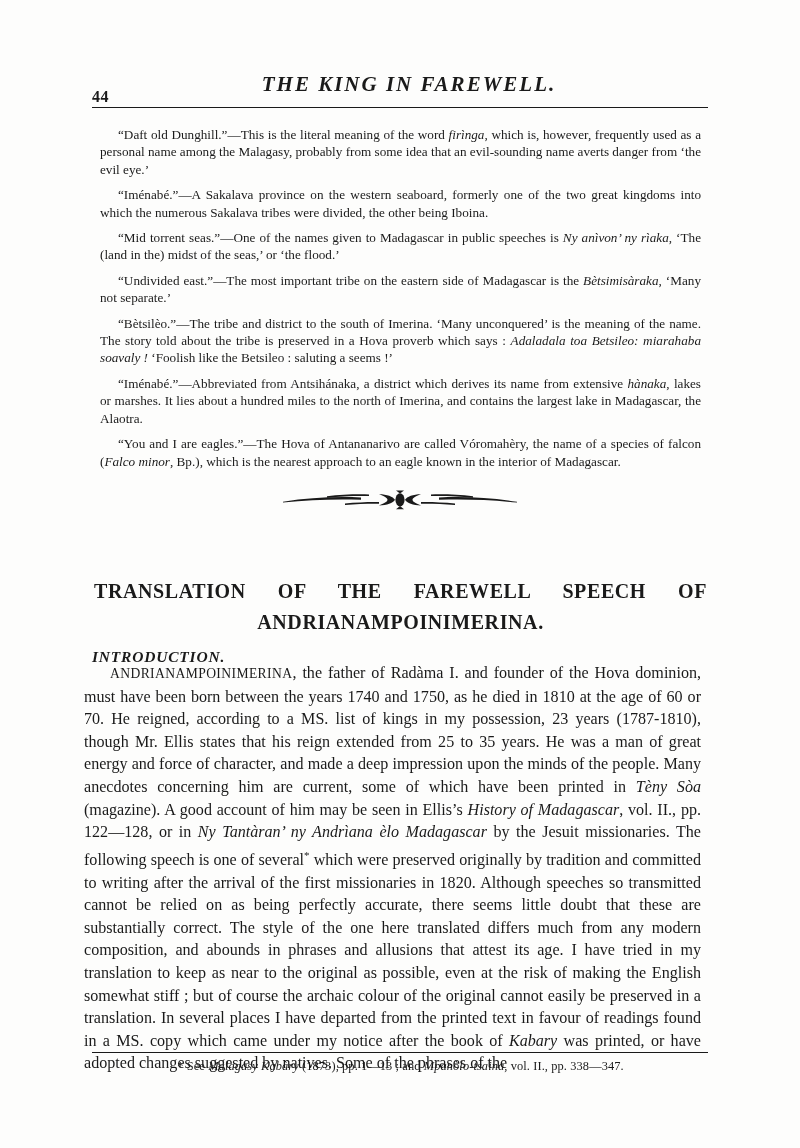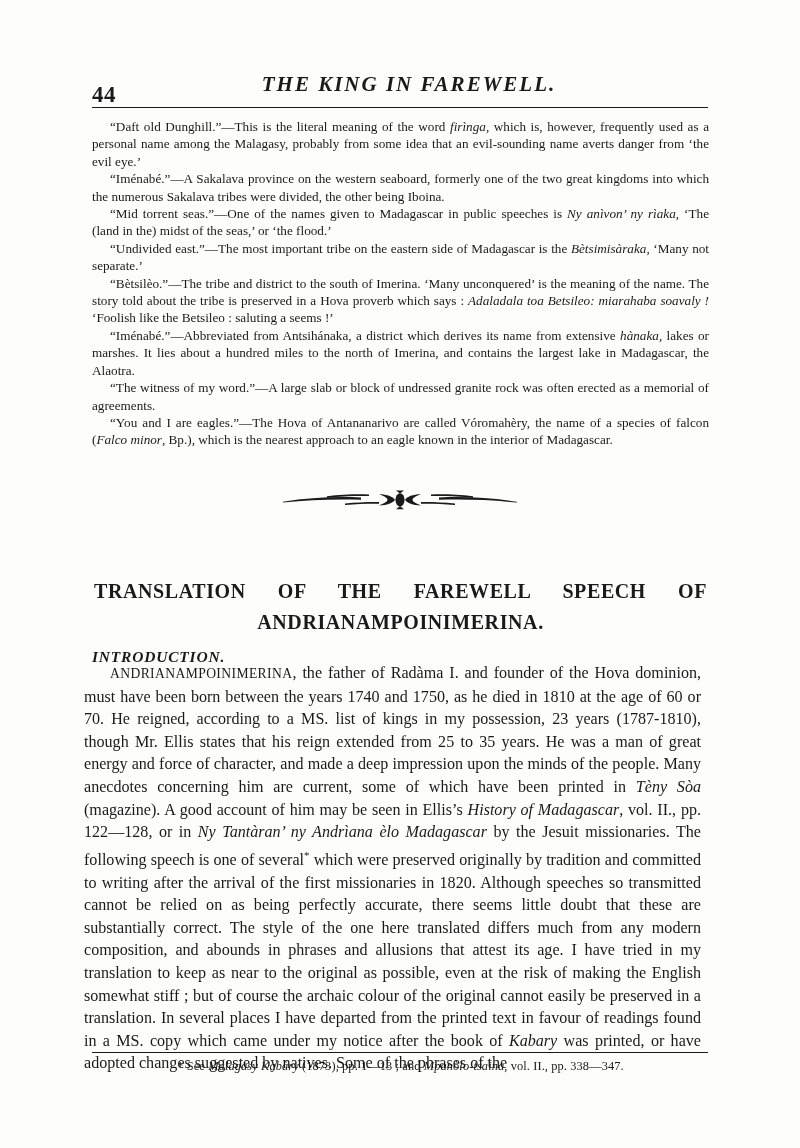--- a/index.html
+++ b/index.html
@@ -25,22 +25,22 @@
   .running-head {
     position: absolute;
     left: 92px;
     top: 72px;
     width: 616px;
     height: 34px;
   }
   .folio {
     position: absolute;
     left: 0;
-    top: 10px;
-    font-size: 23px;
+    top: 16px;
+    font-size: 16px;
     font-weight: bold;
     letter-spacing: 0.5px;
     text-align: right;
   }
   .head-title {
     position: absolute;
     left: 0;
     right: 0;
     top: 0;
     text-align: center;
@@ -64,21 +64,21 @@
     position: absolute;
     left: 92px;
     top: 118px;
     width: 617px;
     font-size: 13.2px;
     line-height: 17.4px;
     text-align: justify;
     text-justify: inter-word;
   }
   .notes p {
-    margin: 0;
+    margin: 8px;
     text-indent: 18px;
   }
   .notes i { font-style: italic; }
 
   
   .ornament-wrap {
     position: absolute;
     left: 0;
     right: 0;
     top: 487px;
@@ -170,21 +170,20 @@
   </div>
   <div class="head-rule"></div>
 
   <div class="notes">
     <p><span>“Daft old Dunghill.”</span><span>—This is the literal meaning of the word </span><i>firìnga</i><span>, which is, however, frequently used as a personal name among the Malagasy, probably from some idea that an evil-sounding name averts danger from ‘the evil eye.’</span></p>
     <p><span>“Iménabé.”</span><span>—A Sakalava province on the western seaboard, formerly one of the two great kingdoms into which the numerous Sakalava tribes were divided, the other being Iboina.</span><i></i><span></span></p>
     <p><span>“Mid torrent seas.”</span><span>—One of the names given to Madagascar in public speeches is </span><i>Ny anìvon’ ny rìaka</i><span>, ‘The (land in the) midst of the seas,’ or ‘the flood.’</span></p>
     <p><span>“Undivided east.”</span><span>—The most important tribe on the eastern side of Madagascar is the </span><i>Bètsimisàraka</i><span>, ‘Many not separate.’</span></p>
     <p><span>“Bètsilèo.”</span><span>—The tribe and district to the south of Imerina. ‘Many unconquered’ is the meaning of the name. The story told about the tribe is preserved in a Hova proverb which says : </span><i>Adaladala toa Betsileo: miarahaba soavaly !</i><span> ‘Foolish like the Betsileo : saluting a seems !’</span></p>
     <p><span>“Iménabé.”</span><span>—Abbreviated from Antsihánaka, a district which derives its name from extensive </span><i>hànaka</i><span>, lakes or marshes. It lies about a hundred miles to the north of Imerina, and contains the largest lake in Madagascar, the Alaotra.</span></p>
-    <p><span>“The witness of my word.”</span><span>—A large slab or block of undressed granite rock was often erected as a memorial of agreements.</span><i></i><span></span></p>
     <p><span>“You and I are eagles.”</span><span>—The Hova of Antananarivo are called Vóromahèry, the name of a species of falcon (</span><i>Falco minor</i><span>, Bp.), which is the nearest approach to an eagle known in the interior of Madagascar.</span></p>
   </div>
 
   <div class="ornament-wrap">
     <svg class="ornament" width="250" height="26" viewBox="0 0 250 26" aria-hidden="true">
       <g fill="#1a1a1a">
         <path d="M8 14.8 C 34 10.6, 58 9.4, 86 10.4 C 86 11.4, 86 12.0, 86 12.8 C 58 12.2, 34 12.8, 8 15.6 Z"></path>
         <path d="M52 9.2 C 66 7.6, 80 7.0, 94 7.4 L 94 9.0 C 80 8.7, 66 9.3, 52 10.8 Z"></path>
         <path d="M70 16.6 C 82 15.4, 94 14.9, 104 15.1 L 104 16.7 C 94 16.5, 82 17.0, 70 18.1 Z"></path>
         <path d="M242 14.8 C 216 10.6, 192 9.4, 164 10.4 C 164 11.4, 164 12.0, 164 12.8 C 192 12.2, 216 12.8, 242 15.6 Z"></path>

